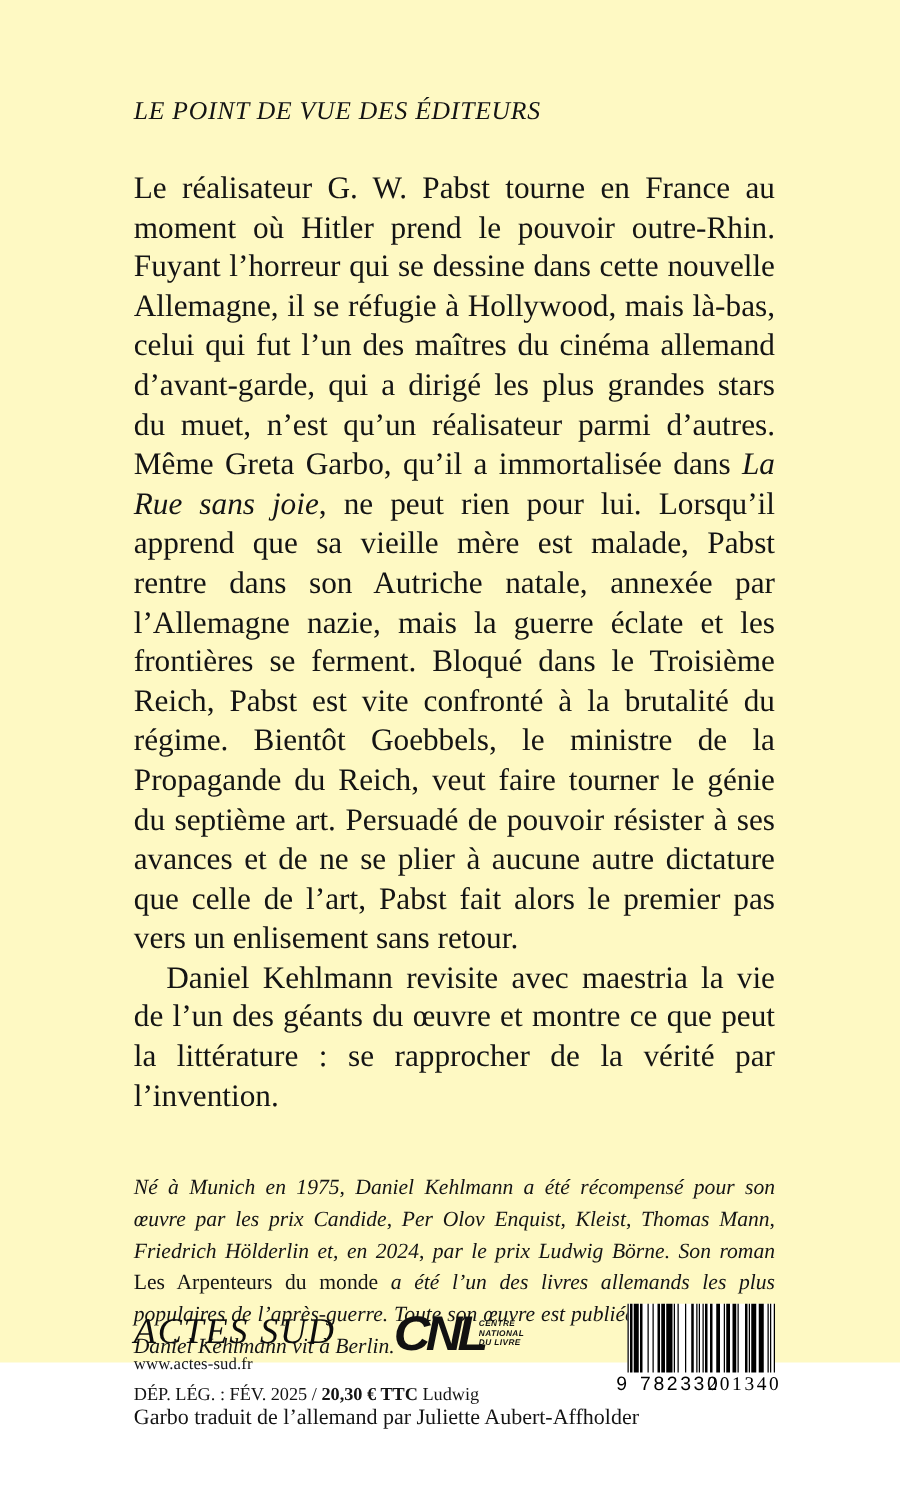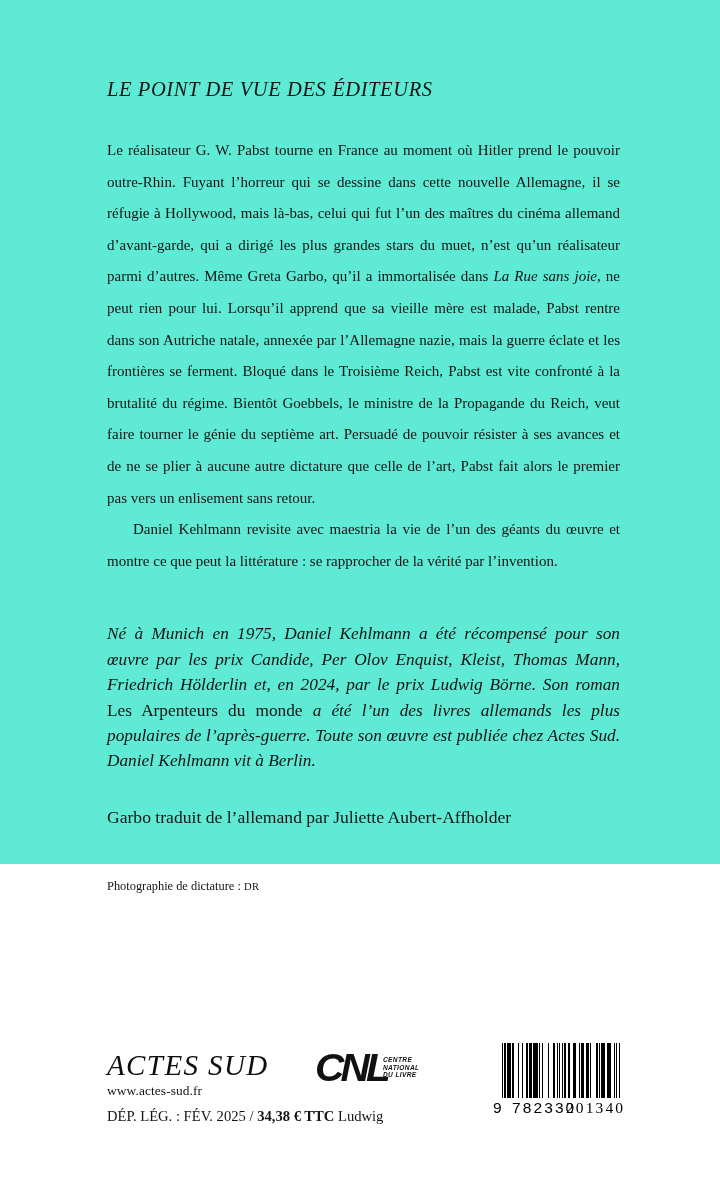--- a/index.html
+++ b/index.html
@@ -15,22 +15,22 @@
     overflow: hidden;
     font-family: "Liberation Serif", "DejaVu Serif", serif;
     color: #1a1a1a;
     -webkit-font-smoothing: antialiased;
   }
 
   .page {
     position: absolute;
     left: 0; top: 0;
     width: 720px;
-    height: 864px;
-    background: #5eead4;
+    height: 1090px;
+    background: #fef9c3;
   }
 
   .content {
     position: absolute;
     left: 107px;
     top: 78px;
     width: 513px;
   }
 
   
@@ -39,21 +39,21 @@
     font-size: 20.5px;
     letter-spacing: 0.6px;
     color: #141414;
     margin: 0 0 34px 0;
     font-weight: 400;
     white-space: nowrap;
   }
 
   
   .blurb {
-    font-size: 15px;
+    font-size: 25px;
     line-height: 31.6px;
     text-align: justify;
     text-justify: inter-word;
     margin: 0;
     color: #141414;
     hyphens: none;
   }
   .blurb p {
     margin: 0;
   }
@@ -333,15 +333,15 @@
         </div>
       <div class="barcode-digits">
         <span class="lead">9</span>
         <span class="grp1">782330</span>
         <span class="grp2">201340</span>
       </div>
     </div>
 
   </div>
 
-  <div class="legal"><span>DÉP. LÉG. : FÉV. 2025 / </span><span class="bold">34,38 € TTC</span><span> Ludwig</span></div>
+  <div class="legal"><span>DÉP. LÉG. : FÉV. 2025 / </span><span class="bold">20,30 € TTC</span><span> Ludwig</span></div>
 
 </div>
 
 </body></html>

